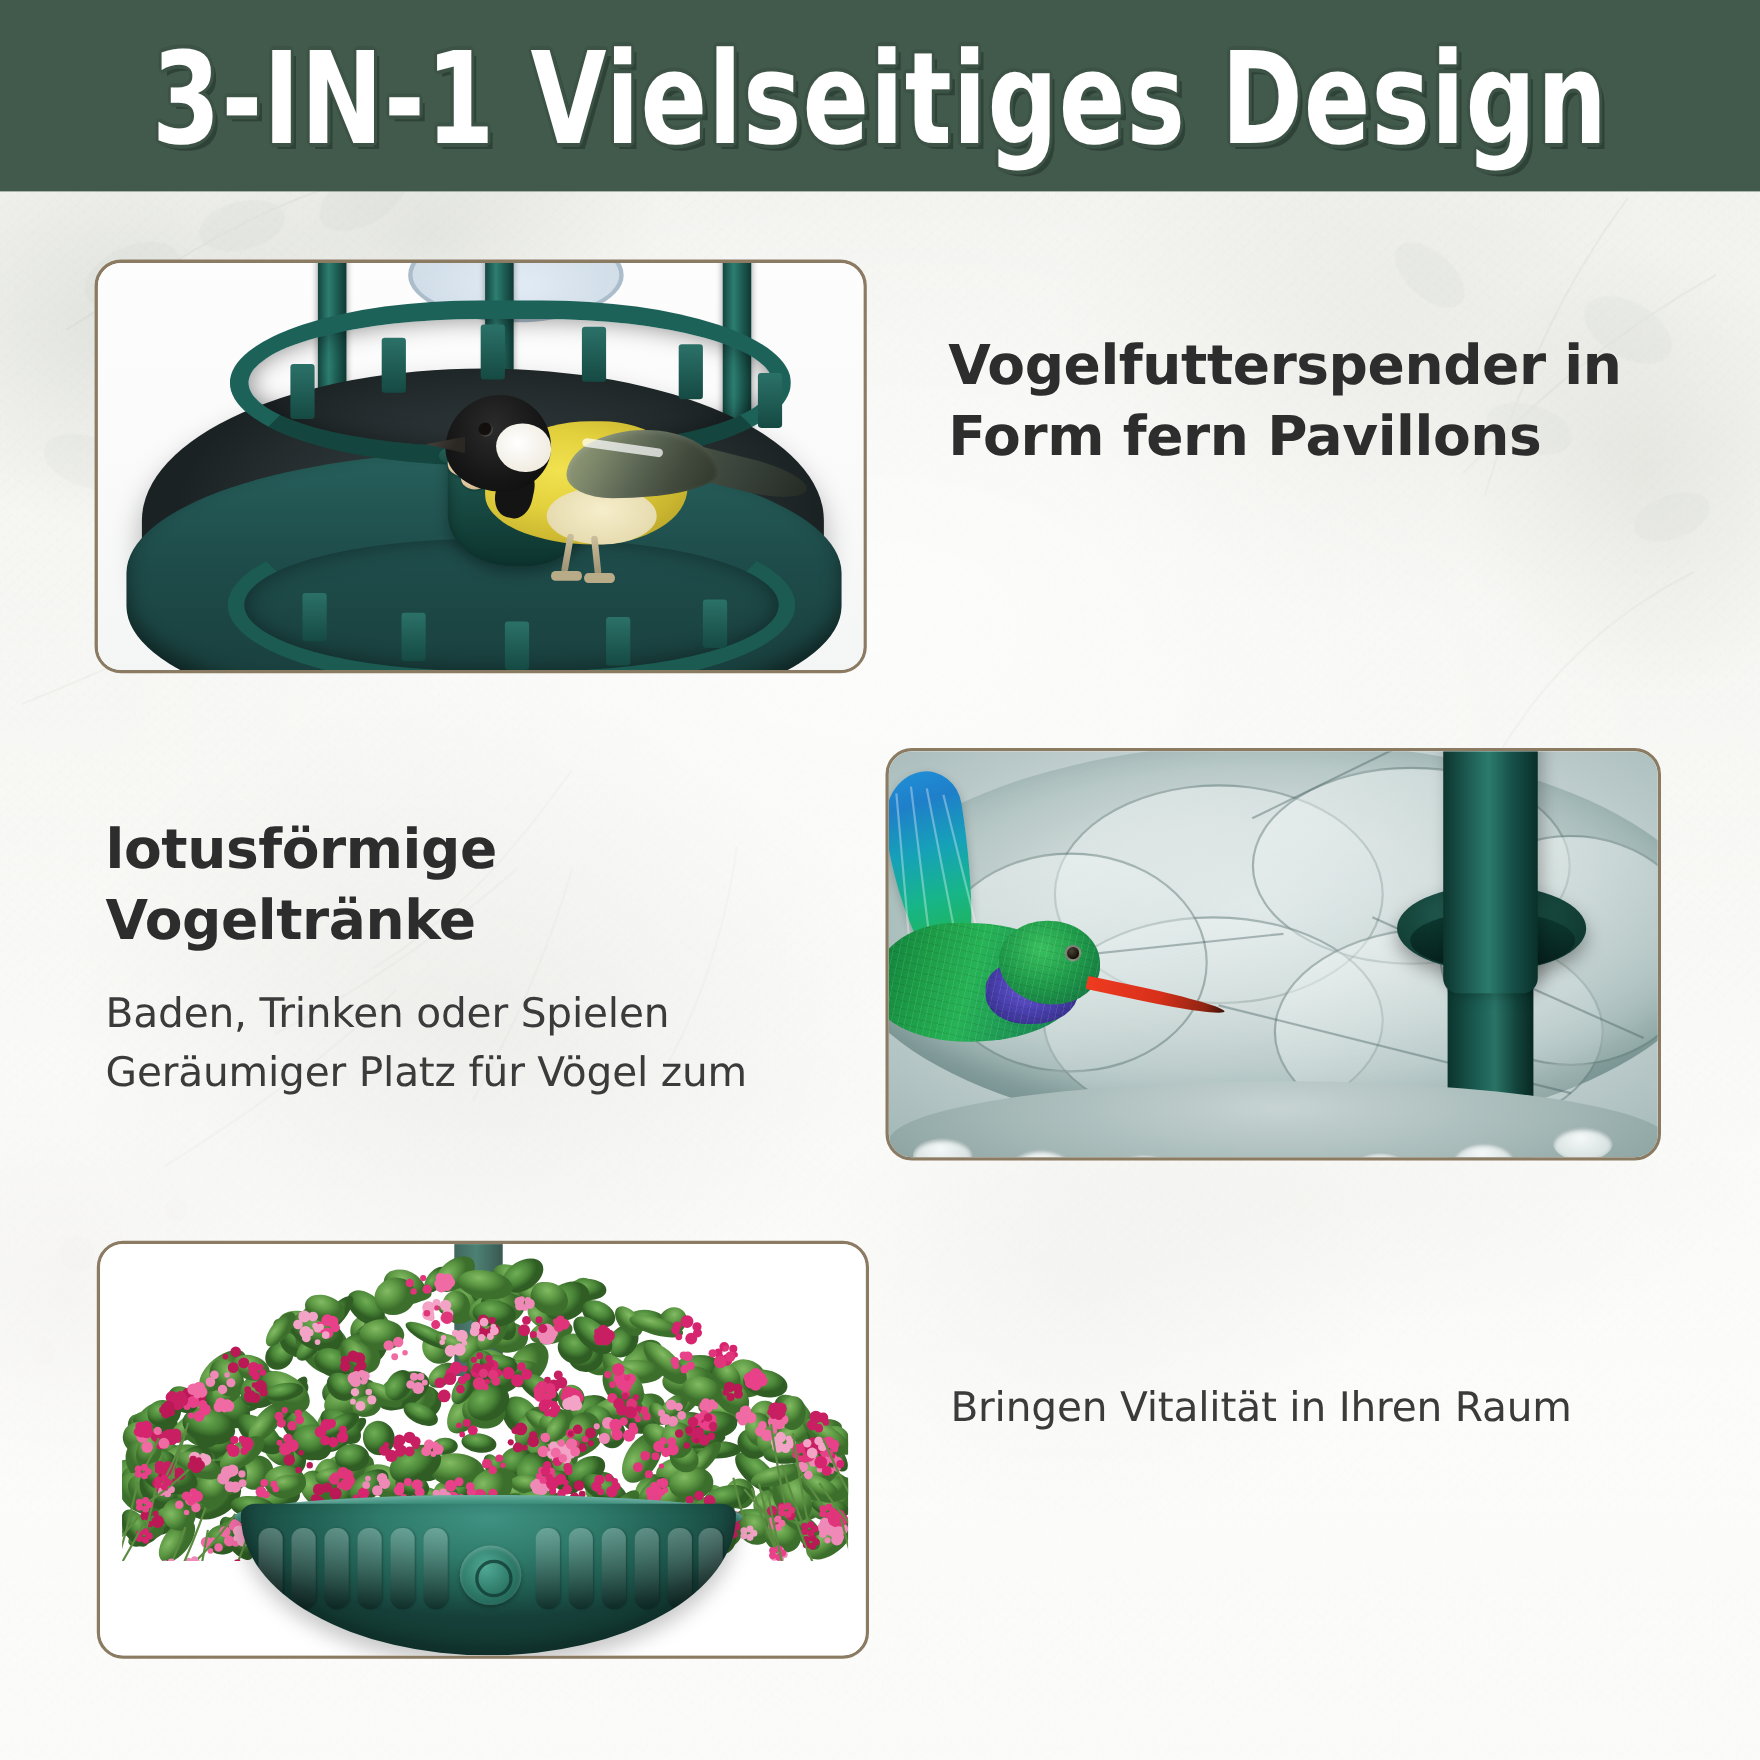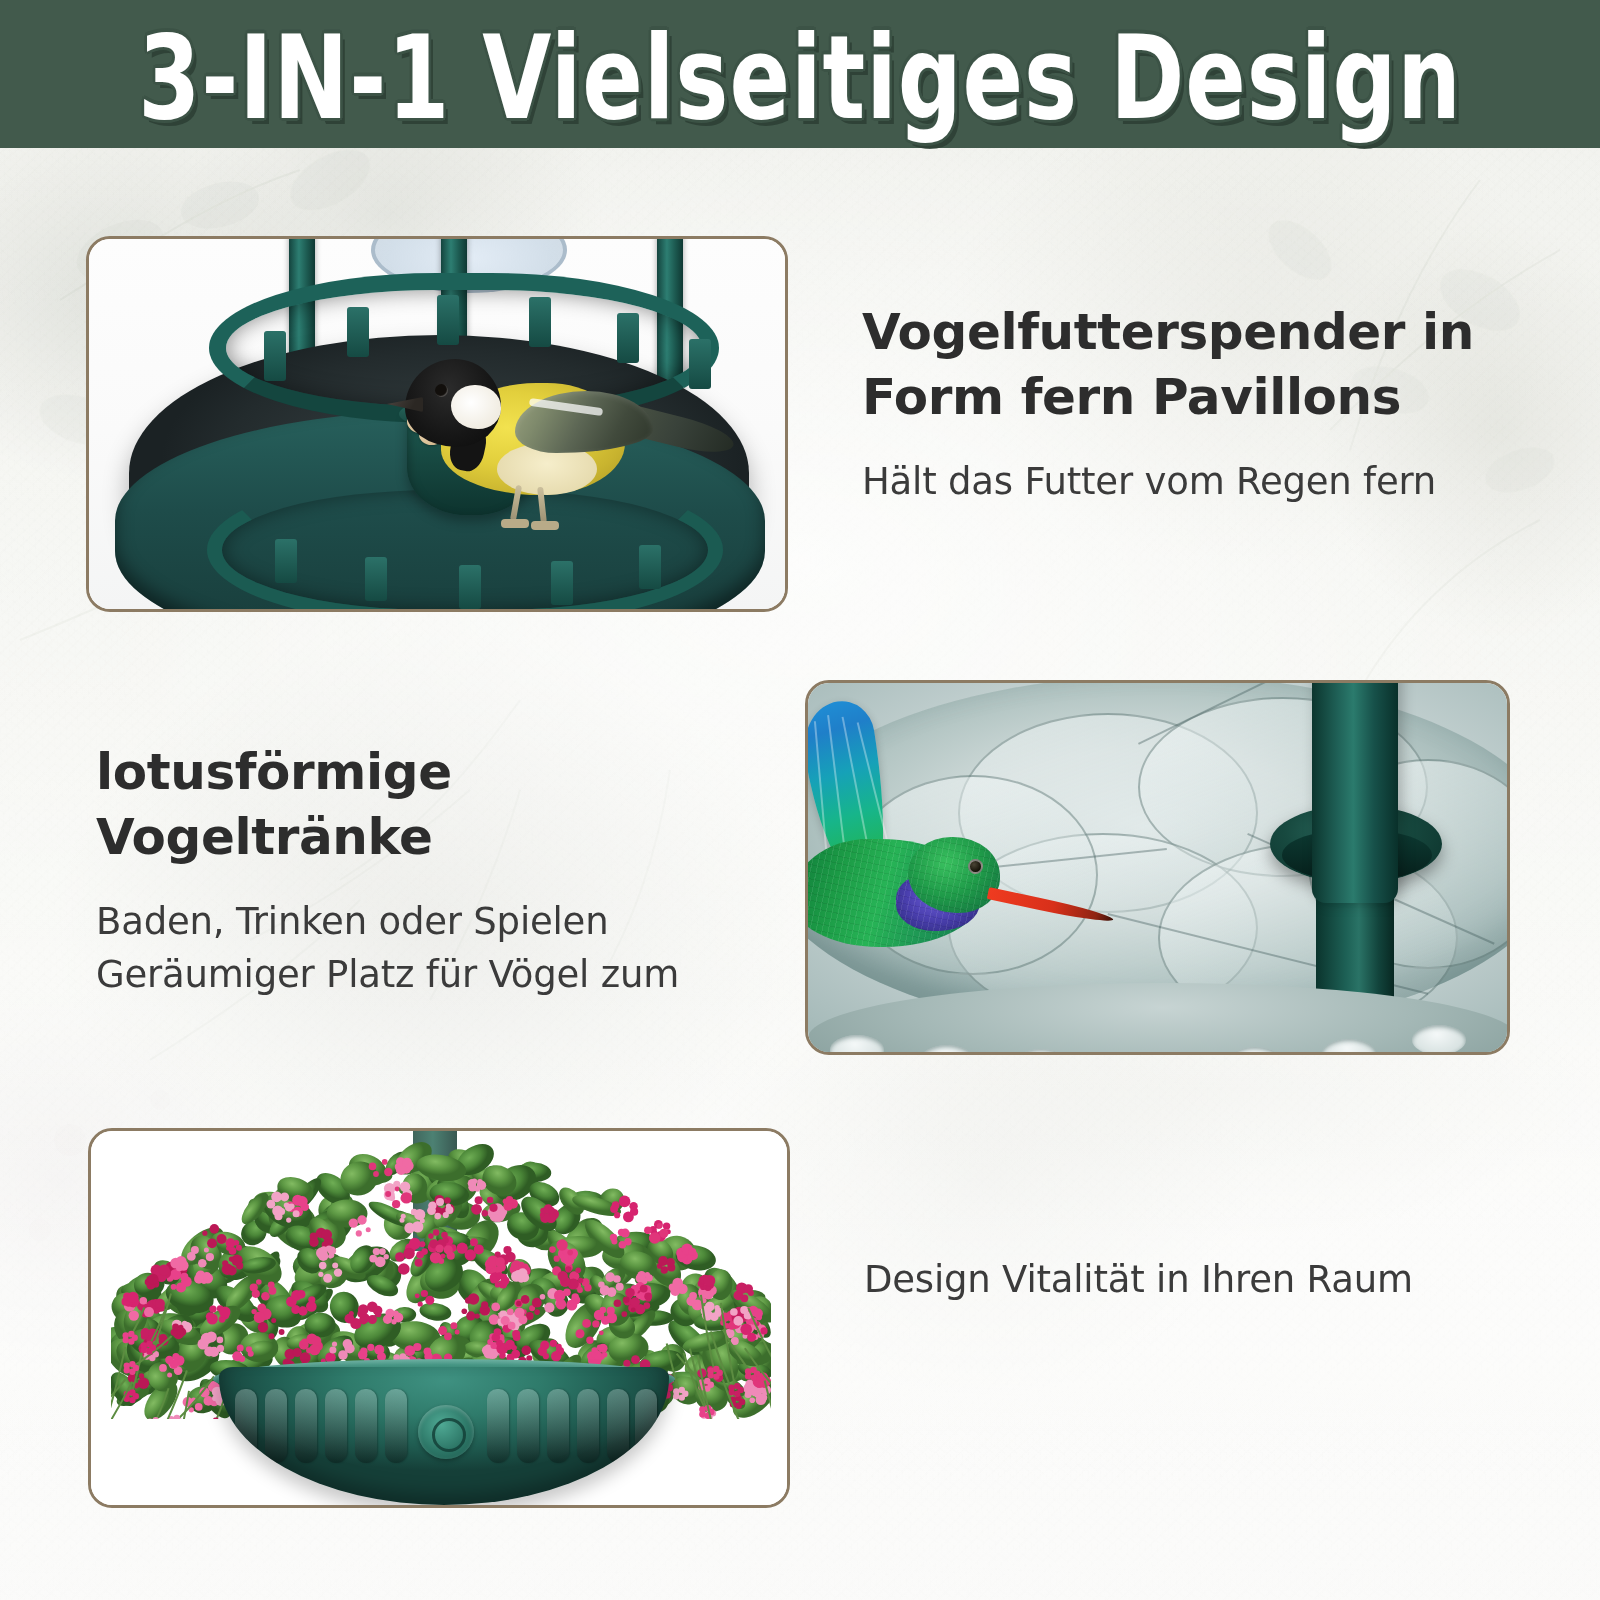--- a/index.html
+++ b/index.html
@@ -38,21 +38,21 @@
   }
   .bg-white-wash {
     position:absolute; inset:0;
     background:
       radial-gradient(ellipse 900px 560px at 800px 560px, rgba(255,255,255,.72), rgba(255,255,255,.10) 78%),
       linear-gradient(180deg, rgba(255,255,255,.05) 0%, rgba(255,255,255,.35) 48%, rgba(255,255,255,.62) 80%, rgba(255,255,255,.55) 100%);
   }
 
   
   #header-banner {
-    position:absolute; left:0; top:0; width:1600px; height:148px;
+    position:absolute; left:0; top:0; width:1600px; height:174px;
     background:#425a4c; z-index:5;
     display:flex; align-items:center; justify-content:center;
   }
   #header-title {
     font-family:"DejaVu Sans", sans-serif;
     font-weight:700;
     font-size:95px;
     letter-spacing:1px;
     color:#ffffff;
     line-height:1;
@@ -1891,26 +1891,25 @@
       <div class="pl-flute" style="left:416px;"></div>
     </div>
   </div>
 </div>
 
 <div class="text-block" id="text-feeder">
   <div class="feature-title">
     <div>Vogelfutterspender in</div>
     <div>Form fern Pavillons</div>
   </div>
-  <div class="feature-sub">Hält das Futter vom Regen fern</div>
 </div>
 
 <div class="text-block" id="text-bath">
   <div class="feature-title">lotusförmige Vogeltränke</div>
   <div class="feature-sub">
     <div>Baden, Trinken oder Spielen</div>
     <div>Geräumiger Platz für Vögel zum</div>
   </div>
 </div>
 
 <div class="text-block" id="text-planter">
-  <div class="feature-sub">Design Vitalität in Ihren Raum</div>
+  <div class="feature-sub">Bringen Vitalität in Ihren Raum</div>
 </div>
 
 </body></html>

